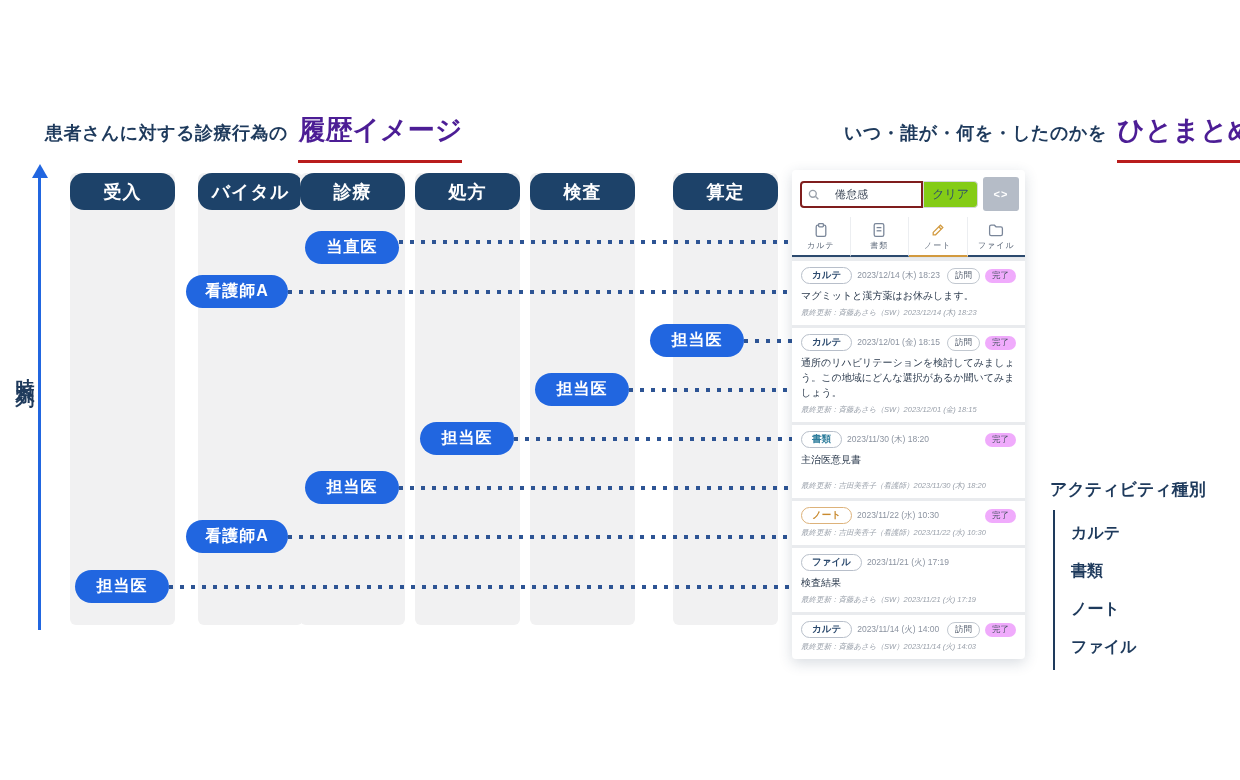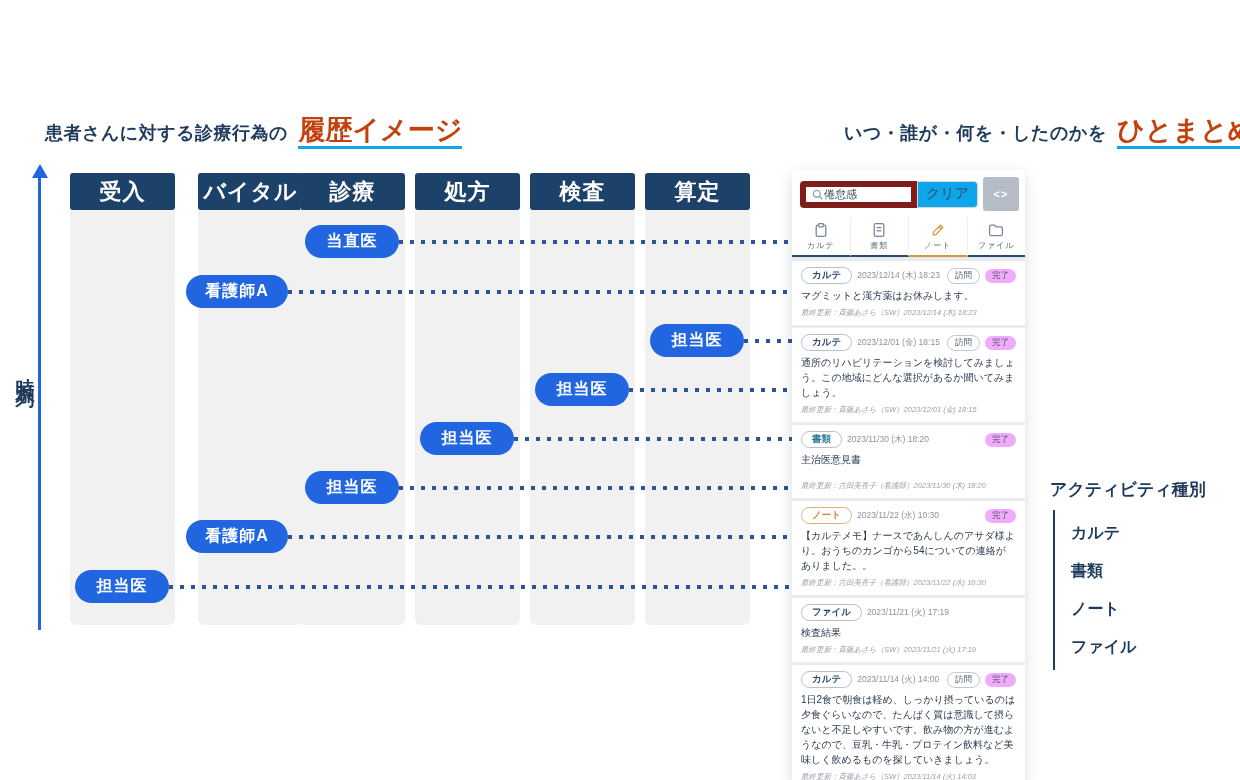--- a/index.html
+++ b/index.html
@@ -3,52 +3,52 @@
 <meta charset="utf-8">
 <style>
   * { margin:0; padding:0; box-sizing:border-box; }
   html,body { background:#ffffff; }
   body { font-family:"Liberation Sans","DejaVu Sans",sans-serif; color:#1e3a5c; }
   .canvas { position:relative; width:1240px; height:780px; background:#fff; overflow:hidden; }
 
   
   .title { position:absolute; white-space:nowrap; font-weight:bold; }
   .title .prefix { font-size:18px; color:#1e3a5c; letter-spacing:.5px; }
-  .title .highlight { font-size:27px; color:#c2410c; border-bottom:3px solid #0ea5e9; padding-bottom:1px; margin-left:6px; }
+  .title .highlight { font-size:27px; color:#4c1d95; border-bottom:3px solid #b91c1c; padding-bottom:15px; margin-left:6px; }
   #title-left { left:45px; top:112px; }
   #title-right { left:844px; top:112px; }
 
   
   .axis-line { position:absolute; left:38px; top:176px; width:3px; height:454px; background:#2166e0; }
   .axis-head { position:absolute; left:31.5px; top:164px; width:0; height:0;
                border-left:8px solid transparent; border-right:8px solid transparent;
                border-bottom:14px solid #2166e0; }
   .axis-label { position:absolute; left:12px; top:362px; writing-mode:vertical-rl; text-orientation:upright;
                 font-size:19px; font-weight:bold; color:#1e3a5c; letter-spacing:6px; }
 
   
   .col { position:absolute; top:173px; width:105px; height:452px; background:#f1f1f2; border-radius:6px; }
-  .col-head { height:37px; background:#1d4269; border-radius:3px; color:#fff; font-size:22px; font-weight:bold;
+  .col-head { height:37px; background:#1d4269; border-radius:14px; color:#fff; font-size:18px; font-weight:bold;
               display:flex; align-items:center; justify-content:center; letter-spacing:1px; }
 
   
   .pill { position:absolute; height:33px; background:#2166e0; border-radius:17px; color:#fff;
           font-size:16px; font-weight:bold; display:flex; align-items:center; justify-content:center;
           letter-spacing:1px; z-index:3; }
   .dots { position:absolute; height:4px; z-index:2;
           background-image:repeating-linear-gradient(90deg,#2d5494 0 4px,transparent 4px 11px); }
 
   
   .panel { position:absolute; left:792px; top:170px; width:233px; background:#fff;
            box-shadow:0 4px 14px rgba(40,60,90,.18); border-radius:4px; z-index:4; }
   .search-row { display:flex; align-items:center; gap:5px; padding:7px 6px 6px 8px; }
-  .search-box { flex:1; display:flex; align-items:center; gap:1px; height:27px; border:6px solid #7f1d1d;
+  .search-box { flex:1; display:flex; align-items:center; gap:16px; height:27px; border:2px solid #7f1d1d;
                 border-radius:4px 0 0 4px; padding:0 6px; font-size:11px; color:#3c4656; }
-  .clear-btn { height:27px; border:1px solid #d5d8dd; background:#0ea5e9; border-radius:0 4px 4px 0;
-               margin-left:-5px; font-size:14px; color:#2c4a6e; padding:0 8px; display:flex; align-items:center; }
+  .clear-btn { height:27px; border:1px solid #d5d8dd; background:#84cc16; border-radius:0 4px 4px 0;
+               margin-left:-5px; font-size:12px; color:#2c4a6e; padding:0 8px; display:flex; align-items:center; }
   .collapse-btn { width:36px; height:34px; background:#b5bcc7; border-radius:3px; color:#fff;
                   display:flex; align-items:center; justify-content:center; font-size:11px; font-weight:bold; letter-spacing:1px; }
   .tabs { display:flex; border-bottom:1px solid #e3e6ea; }
   .tab { flex:1; display:flex; flex-direction:column; align-items:center; gap:2px; padding:5px 0 4px;
          border-right:1px solid #eceef1; border-bottom:2px solid #2c4a6e; }
   .tab:last-child { border-right:none; }
   .tab .tab-label { font-size:8px; color:#5b6778; letter-spacing:1px; }
   .tab svg { width:16px; height:16px; }
   .tab.active { border-bottom-color:#d29a3f; }
   .icon-gray { color:#7a8699; } .icon-orange { color:#d29a3f; }
@@ -101,26 +101,26 @@
     </div>
   <div class="col" style="left:300px">
       <div class="col-head">診療</div>
     </div>
   <div class="col" style="left:415px">
       <div class="col-head">処方</div>
     </div>
   <div class="col" style="left:530px">
       <div class="col-head">検査</div>
     </div>
-  <div class="col" style="left:645px">
+  <div class="col" style="left:673px">
       <div class="col-head">算定</div>
     </div>
 
   <div class="dots" style="left:399px;top:240px;width:394px"></div>
-  <div class="pill" style="left:305px;top:225px;width:94px">当直医</div>
+  <div class="pill" style="left:305px;top:231px;width:94px">当直医</div>
 
   <div class="dots" style="left:288px;top:290px;width:505px"></div>
   <div class="pill" style="left:186px;top:275px;width:102px">看護師A</div>
 
   <div class="dots" style="left:744px;top:339px;width:49px"></div>
   <div class="pill" style="left:650px;top:324px;width:94px">担当医</div>
 
   <div class="dots" style="left:629px;top:388px;width:164px"></div>
   <div class="pill" style="left:535px;top:373px;width:94px">担当医</div>
 
@@ -215,41 +215,39 @@
         <div class="card-body" style="margin-bottom:14px">主治医意見書</div>
         <div class="card-foot">最終更新：吉田美香子（看護師）2023/11/30 (木) 18:20</div>
       </div>
 
       <div class="card">
         <div class="card-head">
           <span class="type-pill type-note">ノート</span>
           <span class="card-date">2023/11/22 (水) 10:30</span>
           <span class="badge fill">完了</span>
         </div>
-        <div class="card-body">【カルテメモ】ナースであんしんのアサダ様より。おうちのカンゴから54についての連絡がありました。。</div>
         <div class="card-foot">最終更新：吉田美香子（看護師）2023/11/22 (水) 10:30</div>
       </div>
 
       <div class="card">
         <div class="card-head">
           <span class="type-pill type-file">ファイル</span>
           <span class="card-date">2023/11/21 (火) 17:19</span>
         </div>
         <div class="card-body" style="">検査結果</div>
         <div class="card-foot">最終更新：斉藤あさら（SW）2023/11/21 (火) 17:19</div>
       </div>
 
       <div class="card">
         <div class="card-head">
           <span class="type-pill type-karte">カルテ</span>
           <span class="card-date">2023/11/14 (火) 14:00</span>
           <span class="badge outline">訪問</span>
           <span class="badge fill">完了</span>
         </div>
-        <div class="card-body">1日2食で朝食は軽め、しっかり摂っているのは夕食ぐらいなので、たんぱく質は意識して摂らないと不足しやすいです。飲み物の方が進むようなので、豆乳・牛乳・プロテイン飲料など美味しく飲めるものを探していきましょう。</div>
         <div class="card-foot">最終更新：斉藤あさら（SW）2023/11/14 (火) 14:03</div>
       </div>
 
     </div>
   </div>
 
   <div class="legend-title">アクティビティ種別</div>
   <div class="legend-list">
     <div class="legend-item">カルテ</div>
     <div class="legend-item">書類</div>

